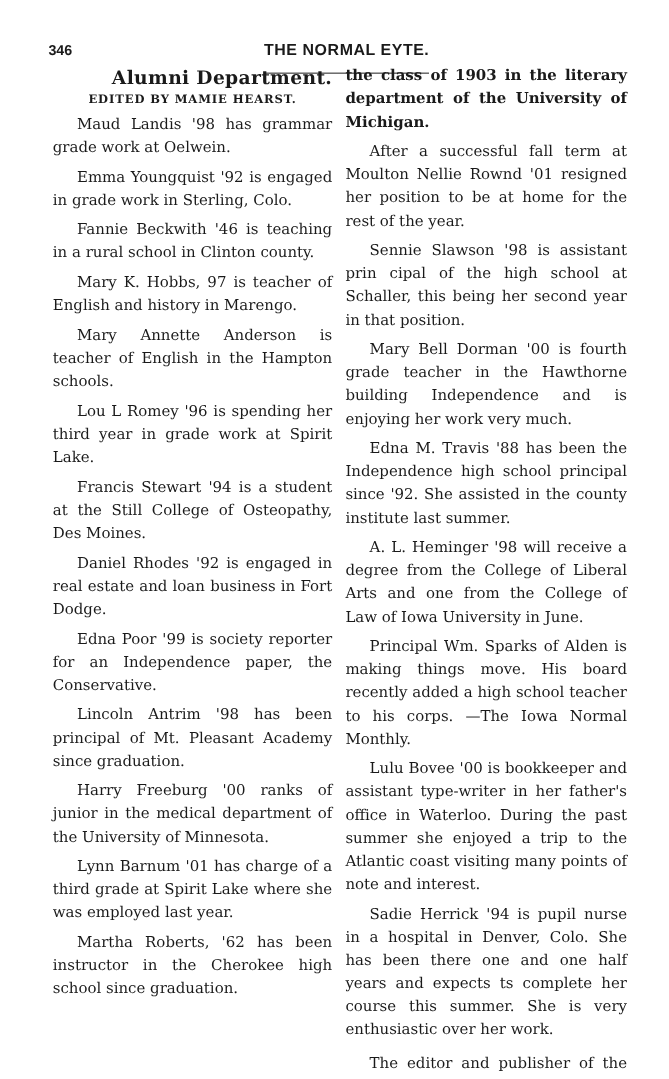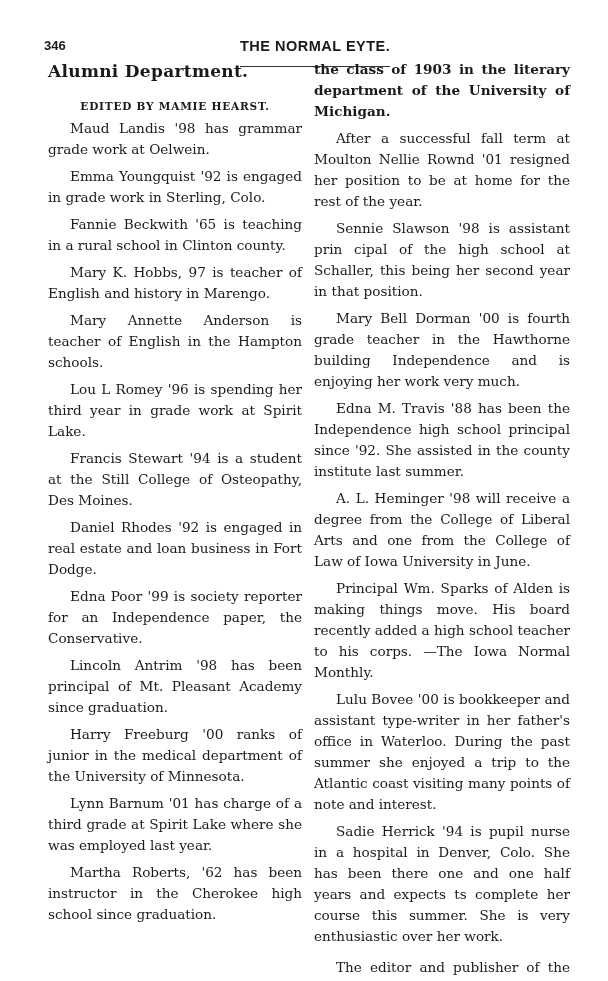--- a/index.html
+++ b/index.html
@@ -3,40 +3,40 @@
   <meta charset="utf-8">
   <style>
     html, body { margin: 0; padding: 0; background: #ffffff; }
     body { width: 608px; height: 981px; position: relative; overflow: hidden; color: #1a1a1a; font-family: "DejaVu Serif", "Liberation Serif", serif; }
     .page-header { position: absolute; top: 38px; left: 32px; width: 540px; height: 20px; }
     .page-number { position: absolute; left: 12px; top: 0; font-family: "Liberation Sans", sans-serif; font-weight: bold; font-size: 13px; }
     .running-title { position: absolute; left: 208px; top: 0; font-family: "Liberation Sans", sans-serif; font-weight: bold; font-size: 14.5px; letter-spacing: 0.5px; padding-bottom: 12px; border-bottom: 1.2px solid #333; }
     .col { position: absolute; top: 59px; font-size: 13.6px; line-height: 21px; text-align: justify; }
     .col-left { left: 48px; width: 254px; }
     .col-right { left: 314px; width: 256px; }
-    .dept-title { text-align: left; font-family: "DejaVu Serif", serif; font-weight: bold; font-size: 17px; line-height: 24px; margin: 0; letter-spacing: 0.3px; }
-    .dept-editor { text-align: center; font-size: 10.5px; letter-spacing: 0.8px; font-weight: bold; line-height: 17px; margin: 15px 0 3px 0; }
+    .dept-title { text-align: right; font-family: "DejaVu Serif", serif; font-weight: bold; font-size: 17px; line-height: 24px; margin: 0; letter-spacing: 0.3px; }
+    .dept-editor { text-align: center; font-size: 10.5px; letter-spacing: 0.8px; font-weight: bold; line-height: 17px; margin: 0 0 3px 0; }
     .para { margin: 0 0 6px 0; text-indent: 22px; }
     .para.cont { text-indent: 0; font-weight: bold; }
     .para.gap { margin-top: 10px; }
   </style>
 </head>
 <body>
 
 <div class="page-header">
   <span class="page-number">346</span>
   <span class="running-title">THE NORMAL EYTE.</span>
 </div>
 
 <div class="col col-left">
   <h2 class="dept-title">Alumni Department.</h2>
   <p class="dept-editor">EDITED BY MAMIE HEARST.</p>
   <p class="para">Maud Landis '98 has grammar grade work at Oelwein.</p>
   <p class="para">Emma Youngquist '92 is engaged in grade work in Sterling, Colo.</p>
-  <p class="para">Fannie Beckwith '65 is teaching in a rural school in Clinton county.</p>
+  <p class="para">Fannie Beckwith '46 is teaching in a rural school in Clinton county.</p>
   <p class="para">Mary K. Hobbs, 97 is teacher of English and history in Marengo.</p>
   <p class="para">Mary Annette Anderson is teacher of English in the Hampton schools.</p>
   <p class="para">Lou L Romey '96 is spending her third year in grade work at Spirit Lake.</p>
   <p class="para">Francis Stewart '94 is a student at the Still College of Osteopathy, Des Moines.</p>
   <p class="para">Daniel Rhodes '92 is engaged in real estate and loan business in Fort Dodge.</p>
   <p class="para">Edna Poor '99 is society reporter for an Independence paper, the Conservative.</p>
   <p class="para">Lincoln Antrim '98 has been principal of Mt. Pleasant Academy since graduation.</p>
   <p class="para">Harry Freeburg '00 ranks of junior in the medical department of the University of Minnesota.</p>
   <p class="para">Lynn Barnum '01 has charge of a third grade at Spirit Lake where she was employed last year.</p>
   <p class="para">Martha Roberts, '62 has been instructor in the Cherokee high school since graduation.</p>

